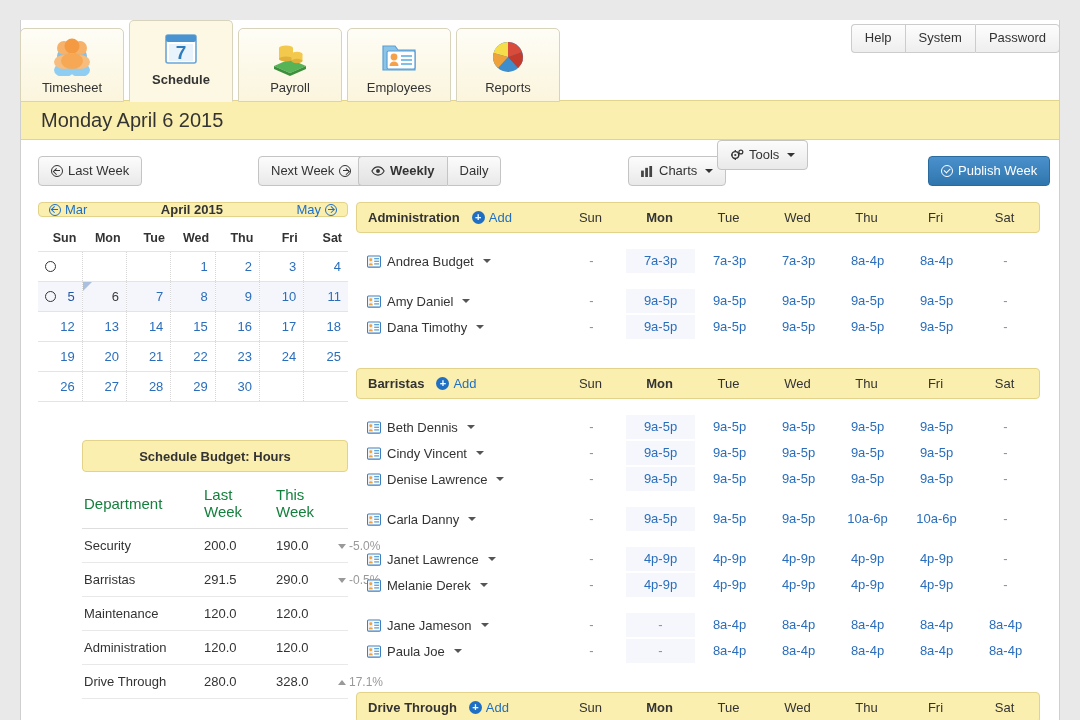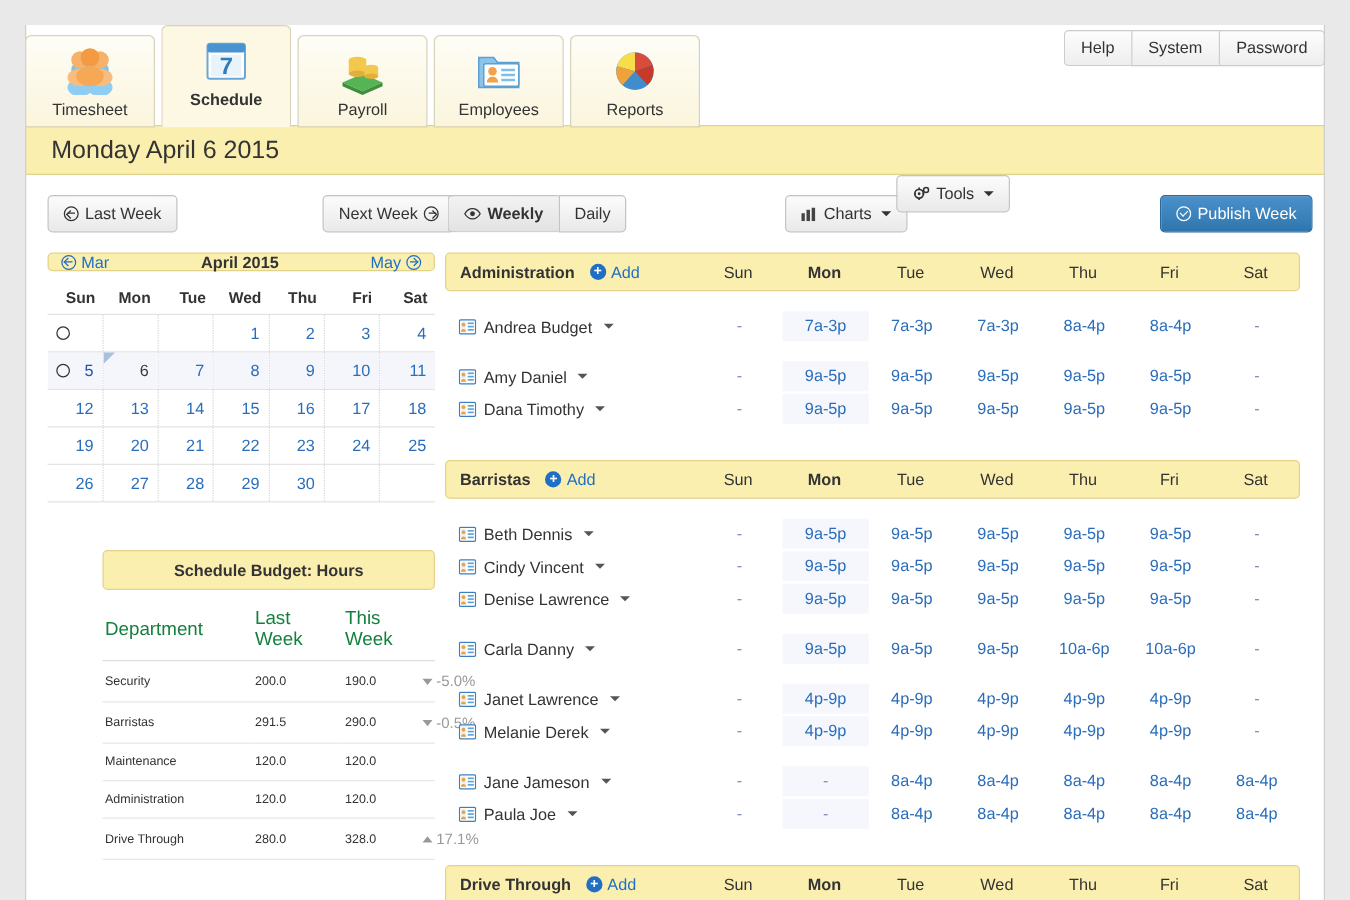--- a/index.html
+++ b/index.html
@@ -141,21 +141,21 @@
   table.cal td.today { color:#3a3a3a; }
   table.cal td.selday { color:#2256a8; }
   .radio { display:inline-block; width:11px;height:11px;border:1.6px solid #333; border-radius:50%; position:absolute; left:7px; top:9px;}
   .cornerflag { position:absolute; left:0; top:0; width:0;height:0;border-top:9px solid #aac0dd; border-right:9px solid transparent;}
   td.suncell { text-align:right; padding-right:7px; }
 
   .budgetbox { margin-top:38px;margin-left:44px; }
   .budgetbox .yellowhead { justify-content:center; height:32px; }
   table.budget { width:100%; border-collapse:collapse; margin-top:6px; table-layout:fixed; }
   table.budget th { font-size:15px; font-weight:normal; color:#15803d; text-align:left; padding:8px 2px; border-bottom:1px solid #dedede;}
-  table.budget td { font-size:10px; color:#333; padding:9px 2px; border-bottom:1px solid #e8e8e8; }
+  table.budget td { font-size:13px; color:#333; padding:9px 2px; border-bottom:1px solid #e8e8e8; }
   table.budget .cdept { width:120px; }
   table.budget .clw { width:72px; }
   table.budget .ctw { width:62px; }
   table.budget .cdelta { width:auto; color:#999; font-size:12px; white-space:nowrap;}
   .arrowdn { display:inline-block; width:0;height:0;border-left:4px solid transparent;border-right:4px solid transparent;border-top:5px solid #999; margin-right:3px; vertical-align:1px;}
   .arrowup { display:inline-block; width:0;height:0;border-left:4px solid transparent;border-right:4px solid transparent;border-bottom:5px solid #999; margin-right:3px; vertical-align:1px;}
 
   
   .sched { position:absolute; left:356px; top:202px; width:684px; }
   .secthead {

